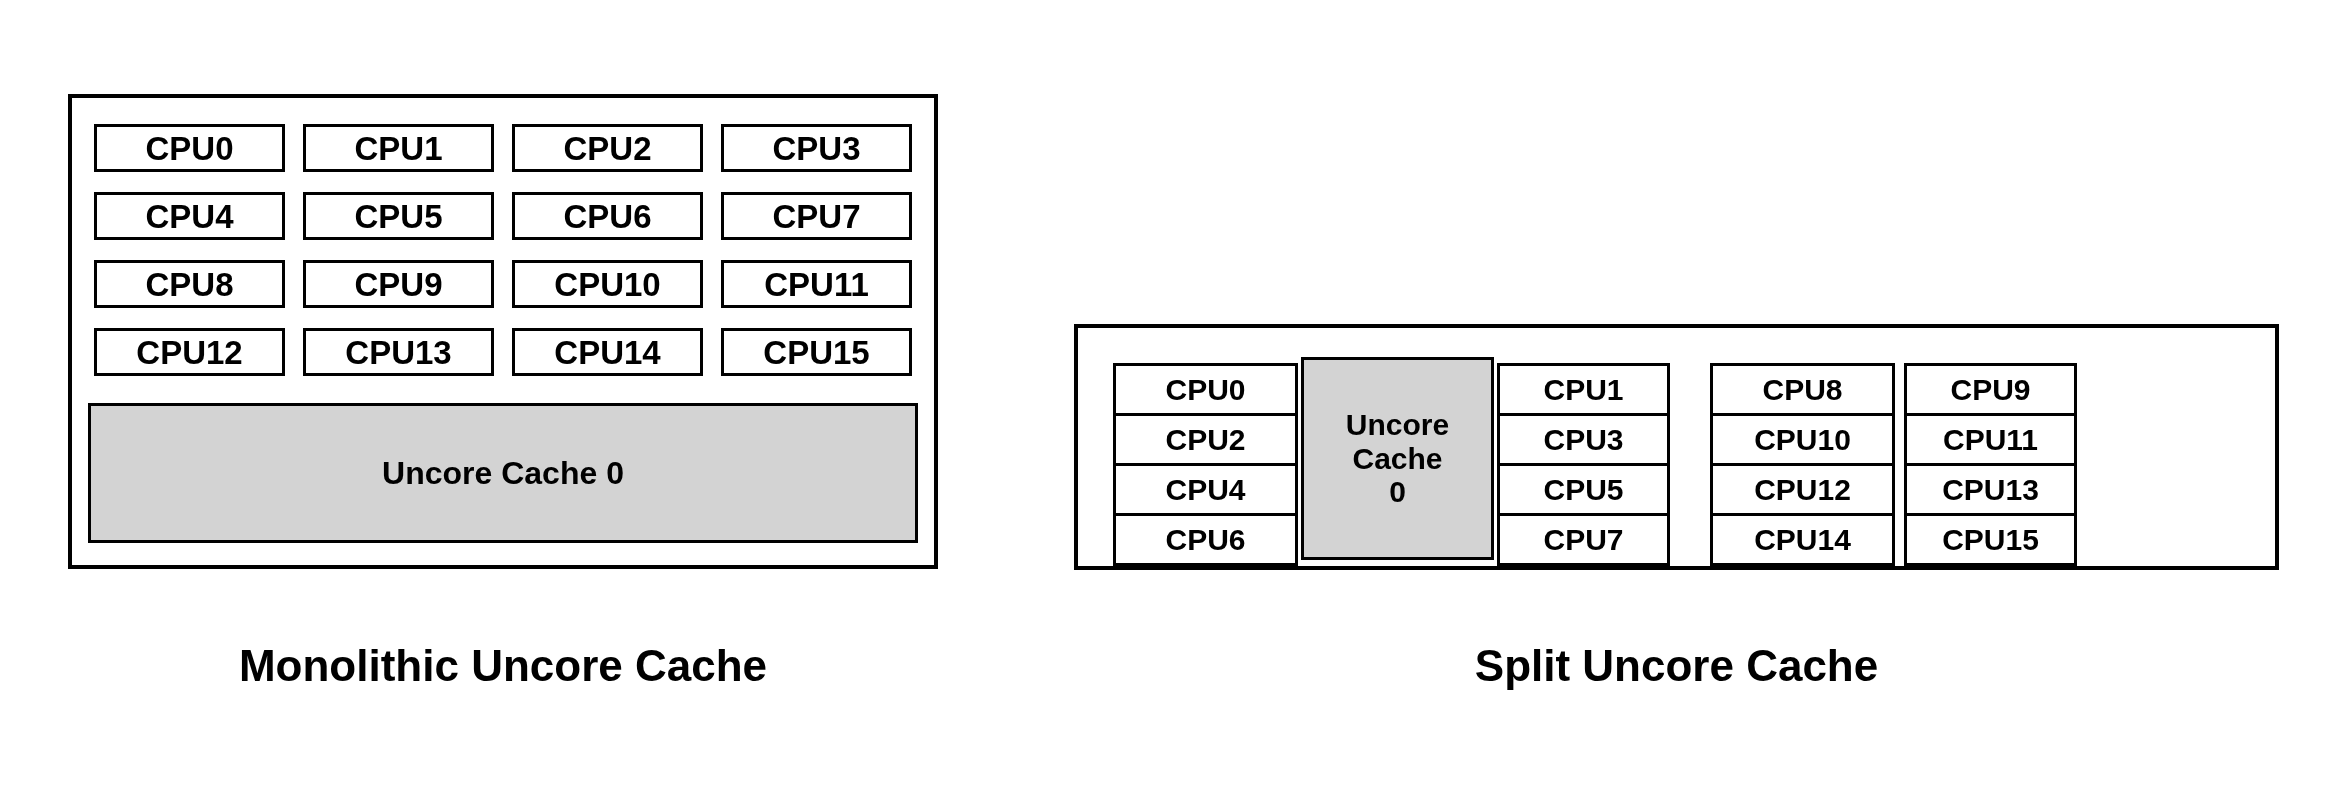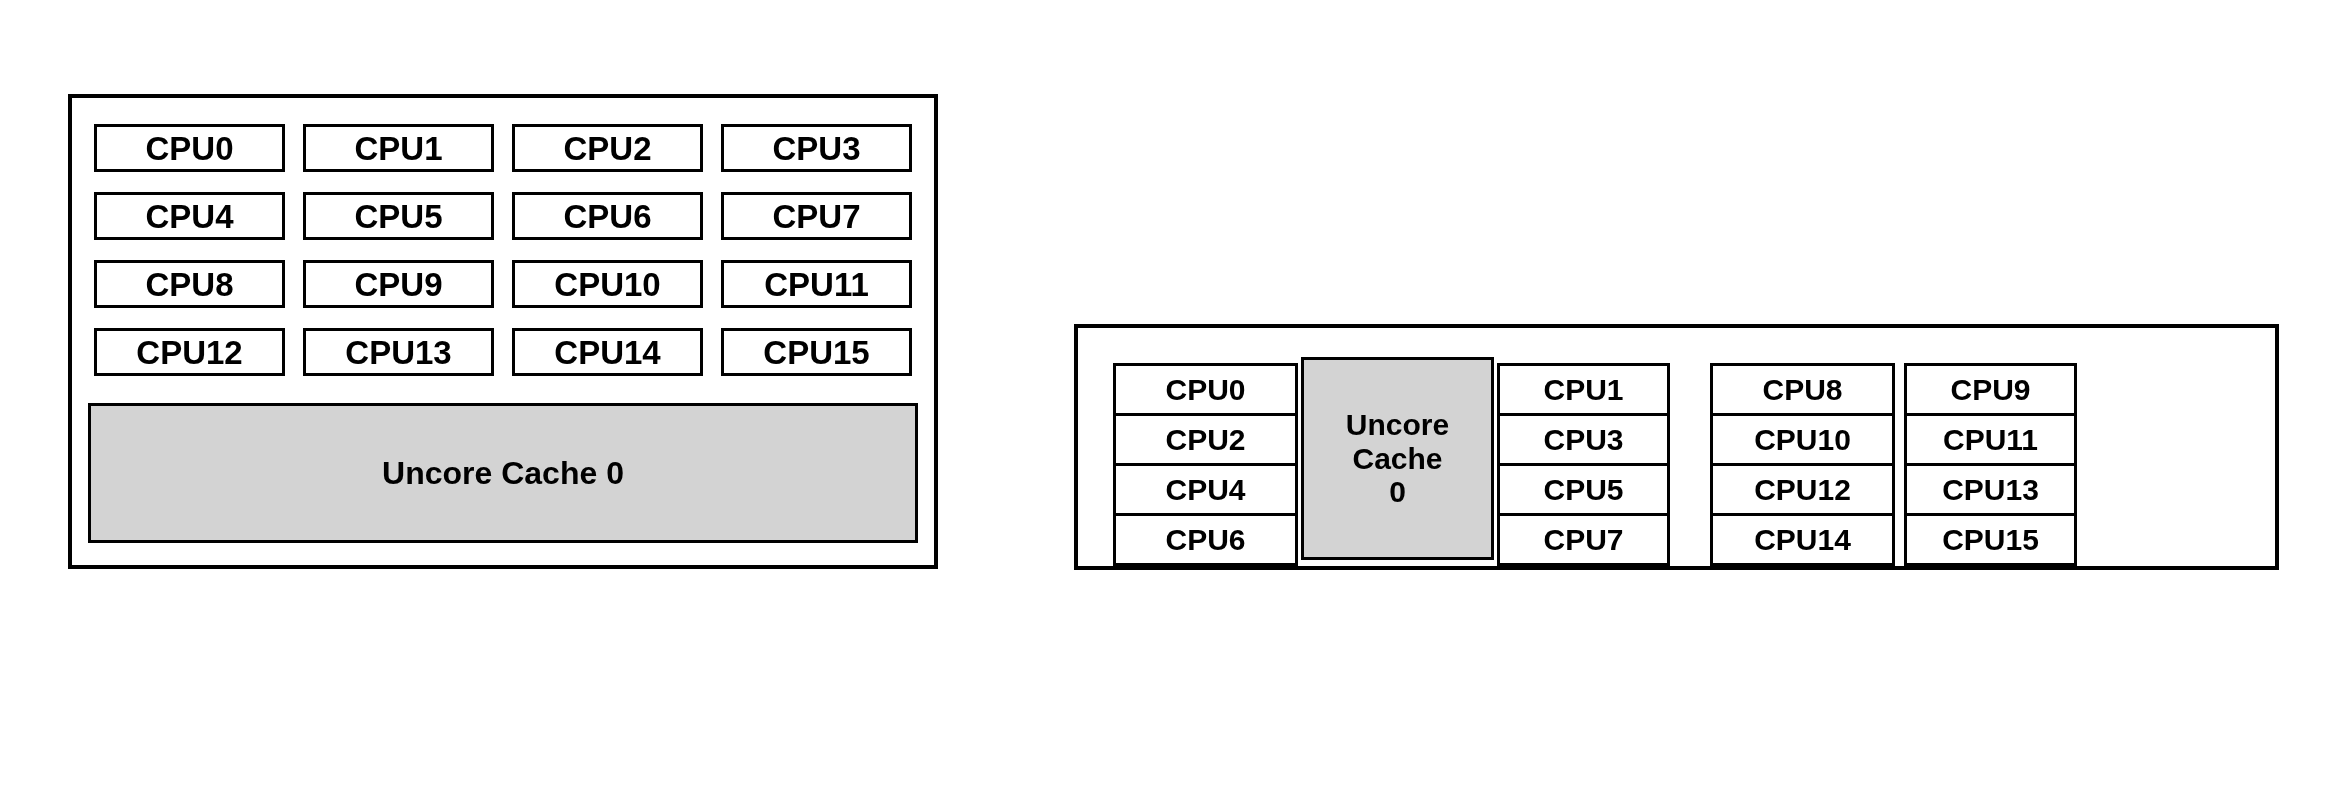--- a/index.html
+++ b/index.html
@@ -123,20 +123,21 @@
       <div class="cpu-box">CPU9</div>
       <div class="cpu-box">CPU10</div>
       <div class="cpu-box">CPU11</div>
       <div class="cpu-box">CPU12</div>
       <div class="cpu-box">CPU13</div>
       <div class="cpu-box">CPU14</div>
       <div class="cpu-box">CPU15</div>
     </div>
     <div class="mono-cache">Uncore Cache 0</div>
   </div>
+  <div class="caption mono">Monolithic Uncore Cache</div>
 
   <div class="split-box">
     <div class="split-inner">
 
       <div class="cluster">
         <div class="cpu-col left">
           <div class="cpu-cell">CPU0</div>
           <div class="cpu-cell">CPU2</div>
           <div class="cpu-cell">CPU4</div>
           <div class="cpu-cell">CPU6</div>
@@ -160,14 +161,15 @@
         <div class="cpu-col right">
           <div class="cpu-cell">CPU9</div>
           <div class="cpu-cell">CPU11</div>
           <div class="cpu-cell">CPU13</div>
           <div class="cpu-cell">CPU15</div>
         </div>
       </div>
 
     </div>
   </div>
+  <div class="caption split">Split Uncore Cache</div>
 
 </div>
 
 </body></html>

